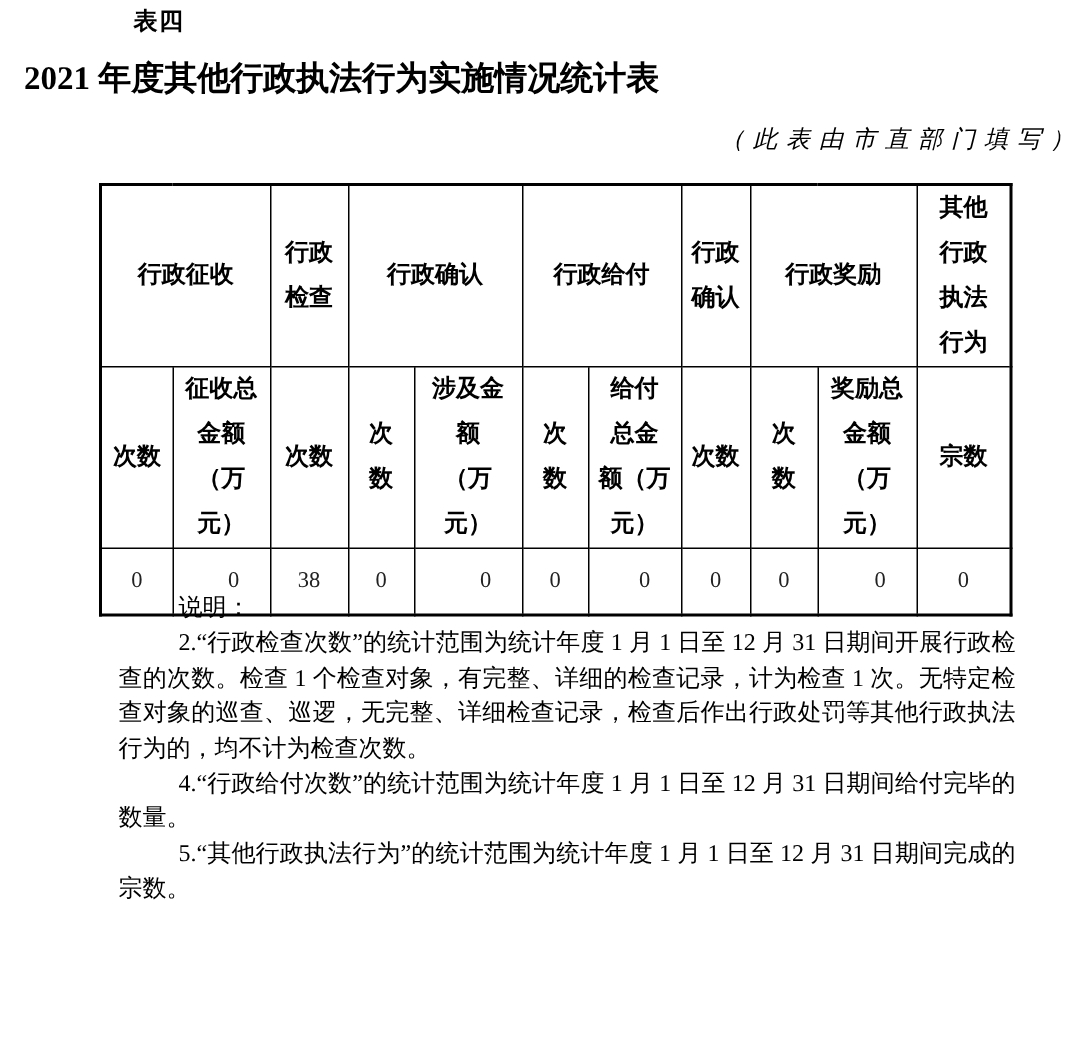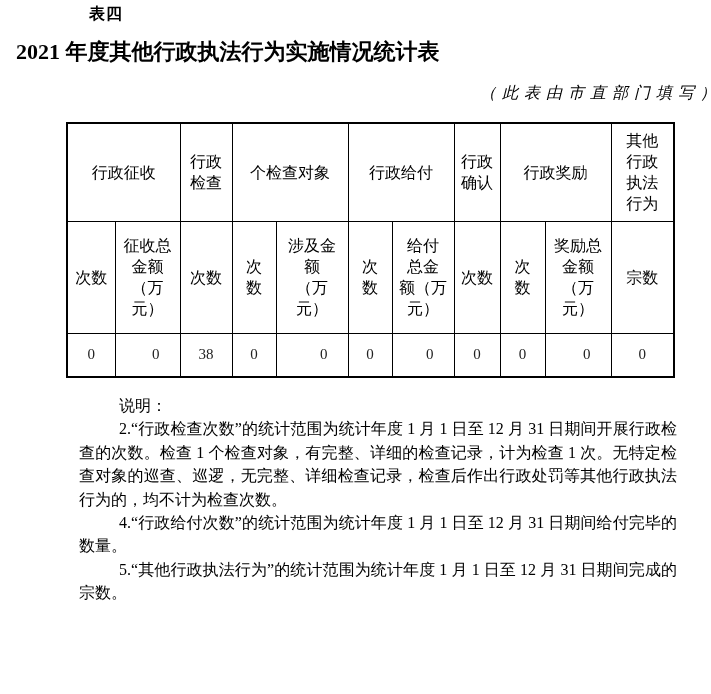--- a/index.html
+++ b/index.html
@@ -47,22 +47,22 @@
   }
   table.stats th, table.stats td{
     border:1px solid #000;
     padding:0;
     text-align:center;
     vertical-align:middle;
     font-size:16px;
     white-space:pre-line;
   }
   table.stats th{
-    font-weight:normal;
-    line-height:21px;
+    font-weight:bold;
+    line-height:30px;
   }
   tr.group-row{ height:98px; }
   tr.sub-row{ height:112px; }
   tr.data-row{ height:44px; }
   tr.data-row td{
     font-size:15px;
     font-weight:normal;
     color:#222;
     font-family:"Liberation Serif","DejaVu Serif",serif;
   }
@@ -104,21 +104,21 @@
         <col style="width:46px">
         <col style="width:45px">
       <col style="width:66px">
         <col style="width:63px">
     </colgroup>
     <tbody>
         <tr class="group-row">
       <th colspan="2">行政征收</th>
       <th>行政
 检查</th>
-      <th colspan="2">个检查对象</th>
+      <th colspan="2">行政确认</th>
       <th colspan="2">行政给付</th>
       <th>行政
 确认</th>
       <th colspan="2">行政奖励</th>
       <th>其他
 行政
 执法
 行为</th>
     </tr>
     <tr class="sub-row">

